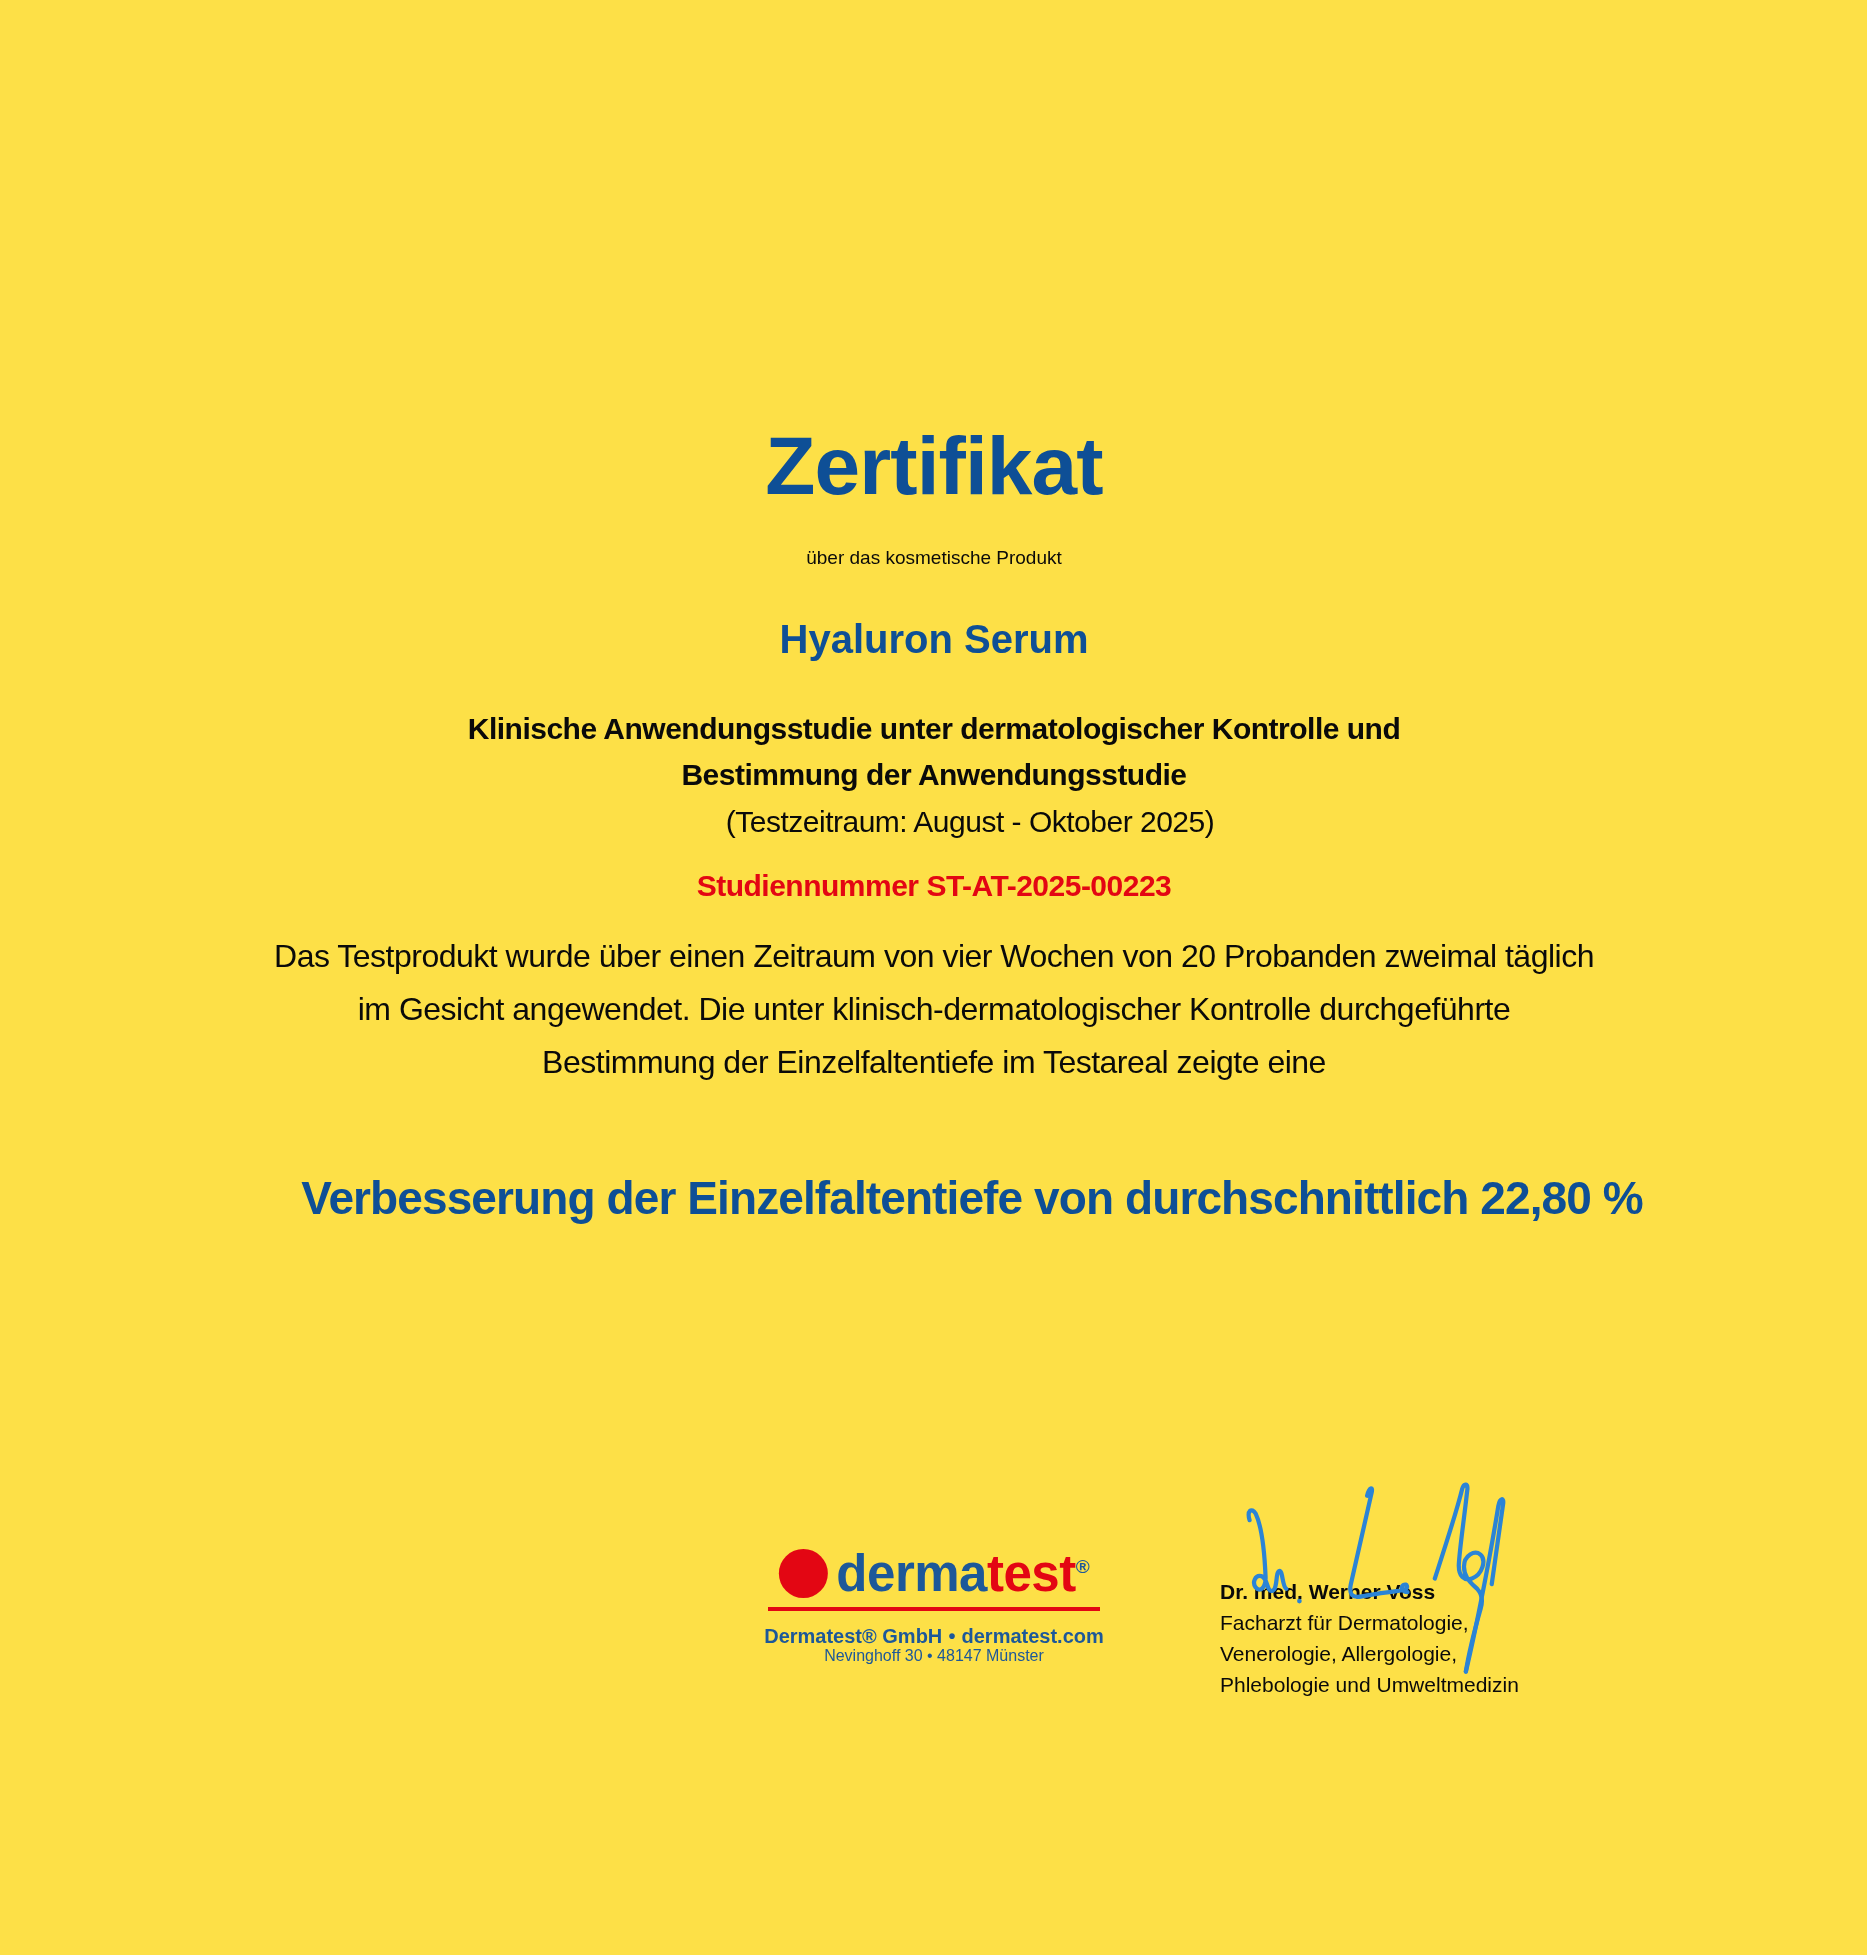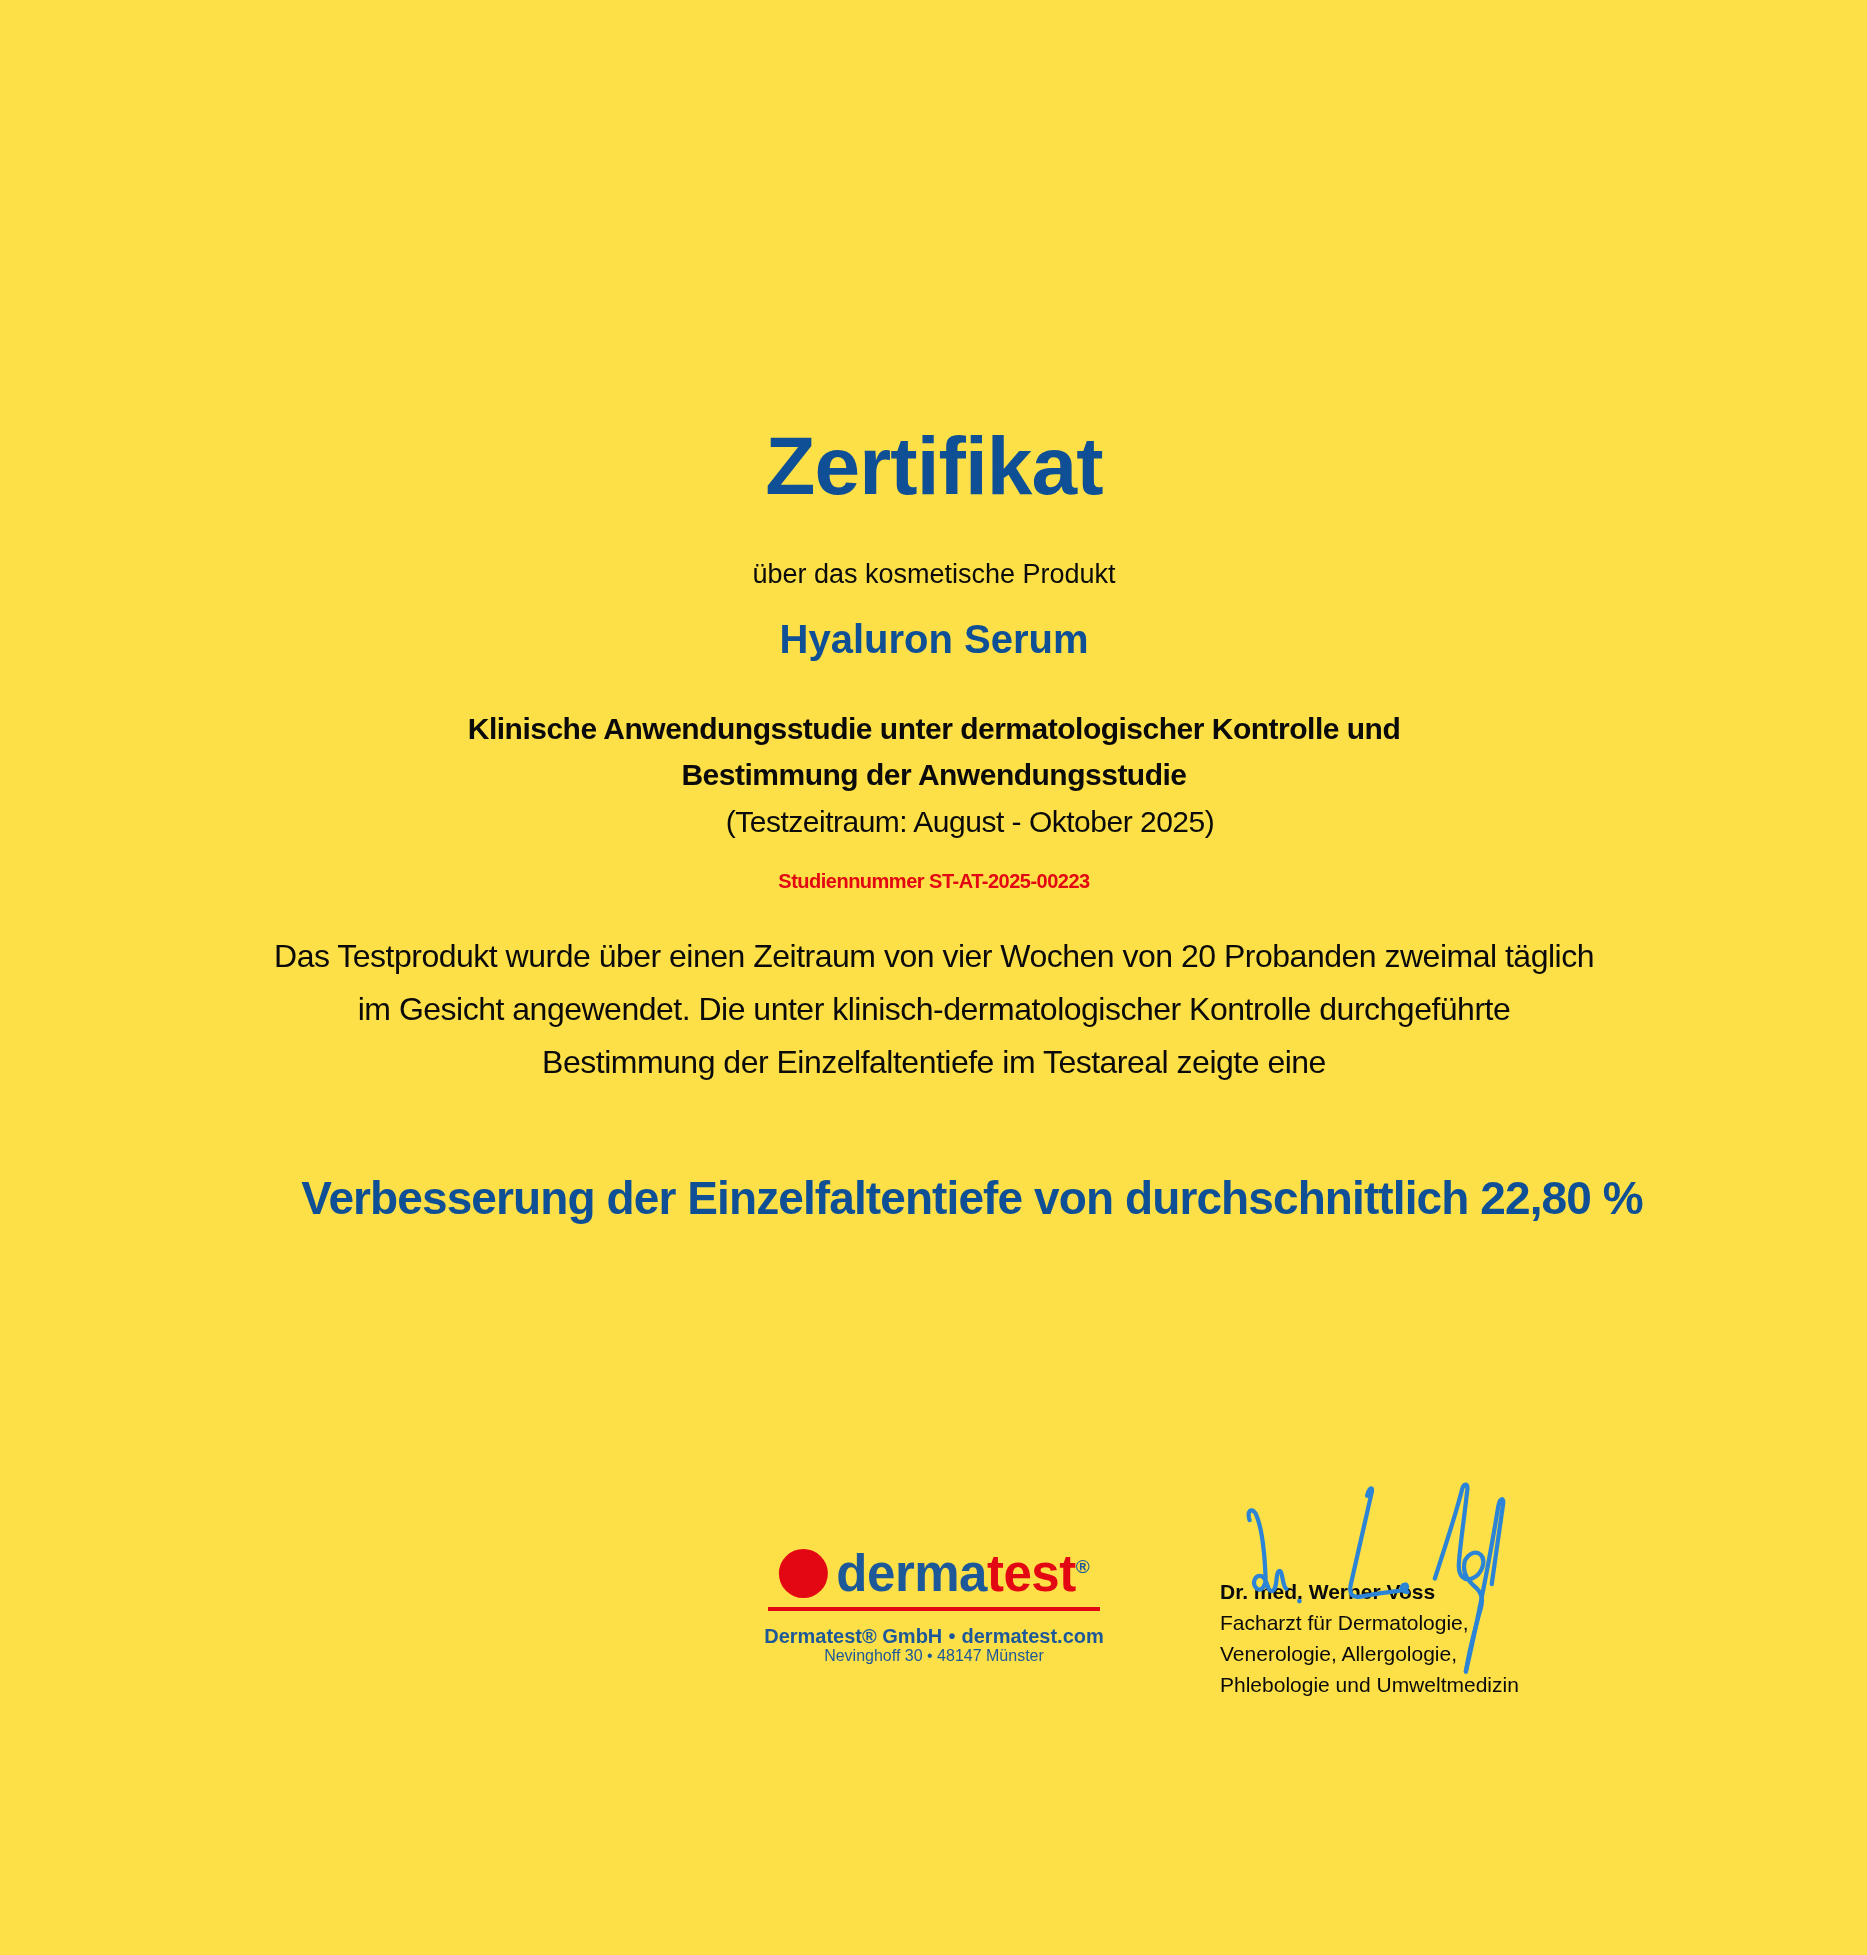--- a/index.html
+++ b/index.html
@@ -21,36 +21,36 @@
     white-space:nowrap;
   }
   .cert-title{
     top:425px;
     font-size:82px;
     font-weight:bold;
     color:#0E4F96;
     letter-spacing:-0.9px;
   }
   .subtitle{
-    top:561px;
-    font-size:27px;
+    top:548px;
+    font-size:19px;
     color:#0a0a0a;
   }
   .product-name{
     top:619px;
     font-size:40px;
     font-weight:bold;
     color:#0E4F96;
   }
   .study-line1{ top:714px; font-size:30px; font-weight:bold; letter-spacing:-0.5px;}
   .study-line2{ top:760px; font-size:30px; font-weight:bold; letter-spacing:-0.5px;}
   .test-period{ top:807px; font-size:30px; letter-spacing:-0.5px;padding-left:36px;}
   .study-number{
     top:871px;
-    font-size:20px;
+    font-size:30px;
     font-weight:bold;
     color:#E30613;
     letter-spacing:-0.5px;
   }
   .body-line{ font-size:32px; letter-spacing:-0.5px; color:#0a0a0a;}
   .body-line1{ top:940px;}
   .body-line2{ top:993px;}
   .body-line3{ top:1046px;}
   .result-line{
     font-size:46px;

